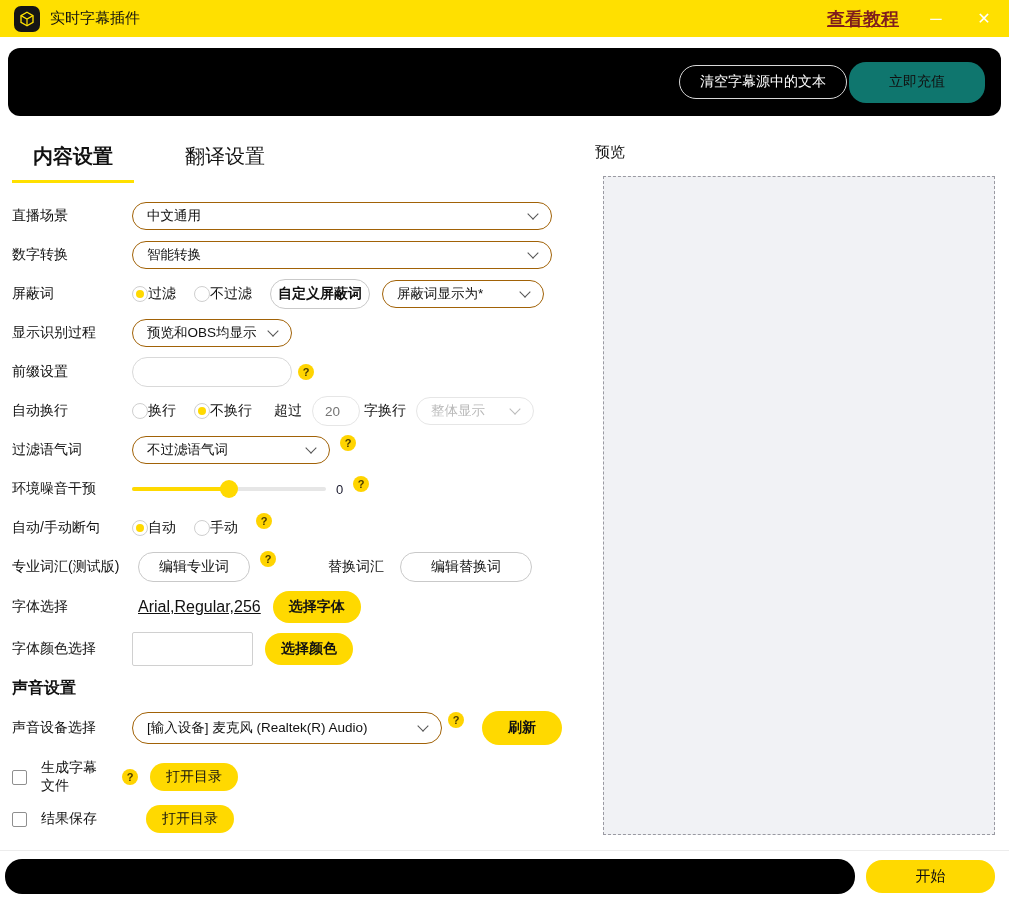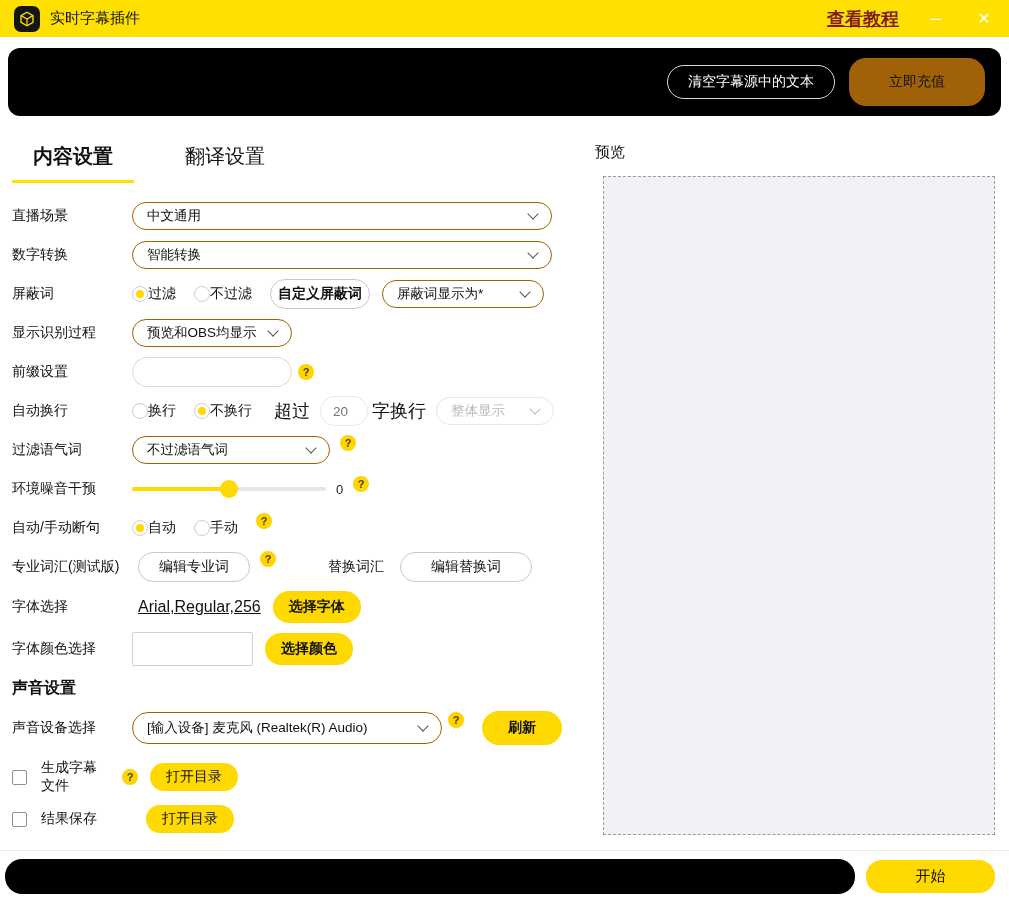--- a/index.html
+++ b/index.html
@@ -16,28 +16,28 @@
   .app-logo{width:26px;height:26px;background:#151515;border-radius:7px;
     display:flex;align-items:center;justify-content:center;flex-shrink:0;}
   .app-title{font-size:15px;margin-left:10px;color:#111;}
   .titlebar-right{margin-left:auto;display:flex;align-items:center;gap:26px;}
   .tutorial-link{font-size:18px;font-weight:700;color:#7f1d1d;text-decoration:underline;cursor:pointer;}
   .win-btn{color:#fff;font-size:16px;line-height:1;cursor:pointer;width:22px;text-align:center;}
   .win-btn.min{font-weight:700;letter-spacing:0;}
   
   .banner{
     position:absolute;left:8px;right:8px;top:48px;height:68px;background:#000;border-radius:12px;
-    display:flex;align-items:center;justify-content:flex-end;padding-right:16px;box-sizing:border-box;gap:14px;
+    display:flex;align-items:center;justify-content:flex-end;padding-right:16px;box-sizing:border-box;gap:2px;
   }
   .btn-ghost{
     height:34px;padding:0 20px;border:1px solid #d8d8d8;border-radius:17px;background:transparent;
     color:#fff;font-size:14px;display:flex;align-items:center;cursor:pointer;font-family:inherit;
   }
   .btn-recharge{
-    height:48px;width:136px;border:none;border-radius:17px;background:#a16207;color:#111;
+    height:41px;width:136px;border:none;border-radius:17px;background:#0f766e;color:#111;
     font-size:14px;display:flex;align-items:center;justify-content:center;cursor:pointer;font-family:inherit;
   }
   
   .left-panel{position:absolute;left:0;top:135px;width:575px;padding-left:12px;box-sizing:border-box;}
   .tabs{display:flex;margin-bottom:18px;}
   .tab{width:122px;text-align:center;font-size:20px;padding:8px 0 10px;cursor:pointer;color:#111;}
   .tab.active{font-weight:700;border-bottom:3px solid #FFE000;}
   .tab + .tab{margin-left:30px;}
   .row{display:flex;align-items:center;margin-bottom:9px;min-height:30px;}
   .row-label{width:120px;flex-shrink:0;font-size:14px;color:#111;}
@@ -103,21 +103,21 @@
     border:1px dashed #9a9aa2;box-sizing:border-box;}
   
   .footer-divider{position:absolute;left:0;right:0;top:850px;border-top:1px solid #ececec;}
   .footer{position:absolute;left:5px;right:14px;top:859px;display:flex;align-items:center;gap:11px;}
   .subtitle-bar{flex:1;height:35px;background:#000;border-radius:17px;}
   .btn-start{width:129px;height:33px;border:none;border-radius:16px;background:#FFD900;color:#111;
     font-size:15px;display:flex;align-items:center;justify-content:center;cursor:pointer;font-family:inherit;}
   .gap6{margin-left:6px;}
   .gap10{margin-left:10px;}
   .gap12{margin-left:12px;}
-  .inline-label{font-size:18px;margin:0 10px 0 4px;}
+  .inline-label{font-size:14px;margin:0 10px 0 4px;}
 </style>
 </head>
 <body>
 
 <div class="app">
 
   <div class="titlebar">
     <div class="app-logo">
       <span style="display:flex;">
         <svg width="18" height="18" viewBox="0 0 24 24">

